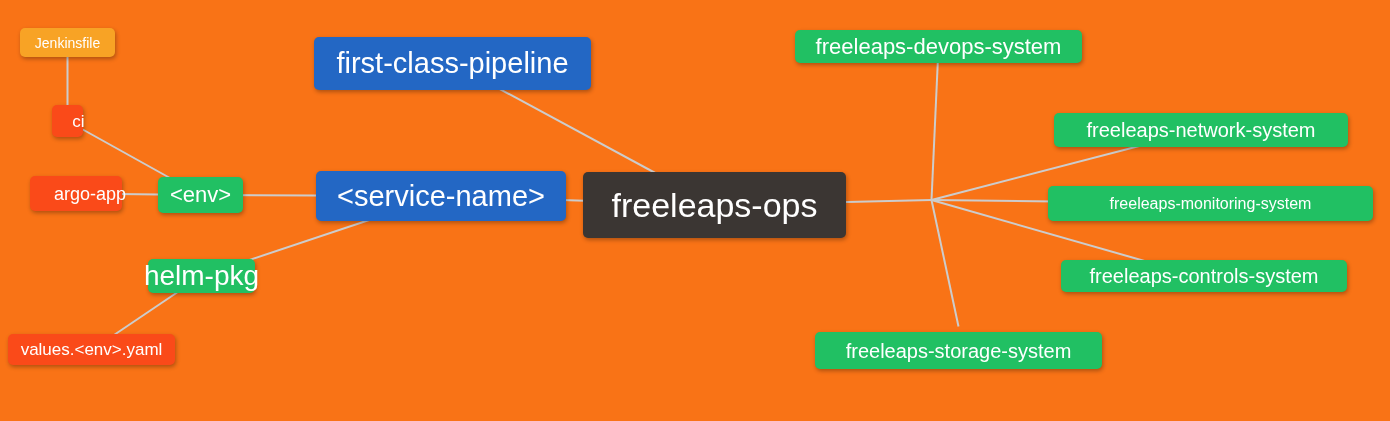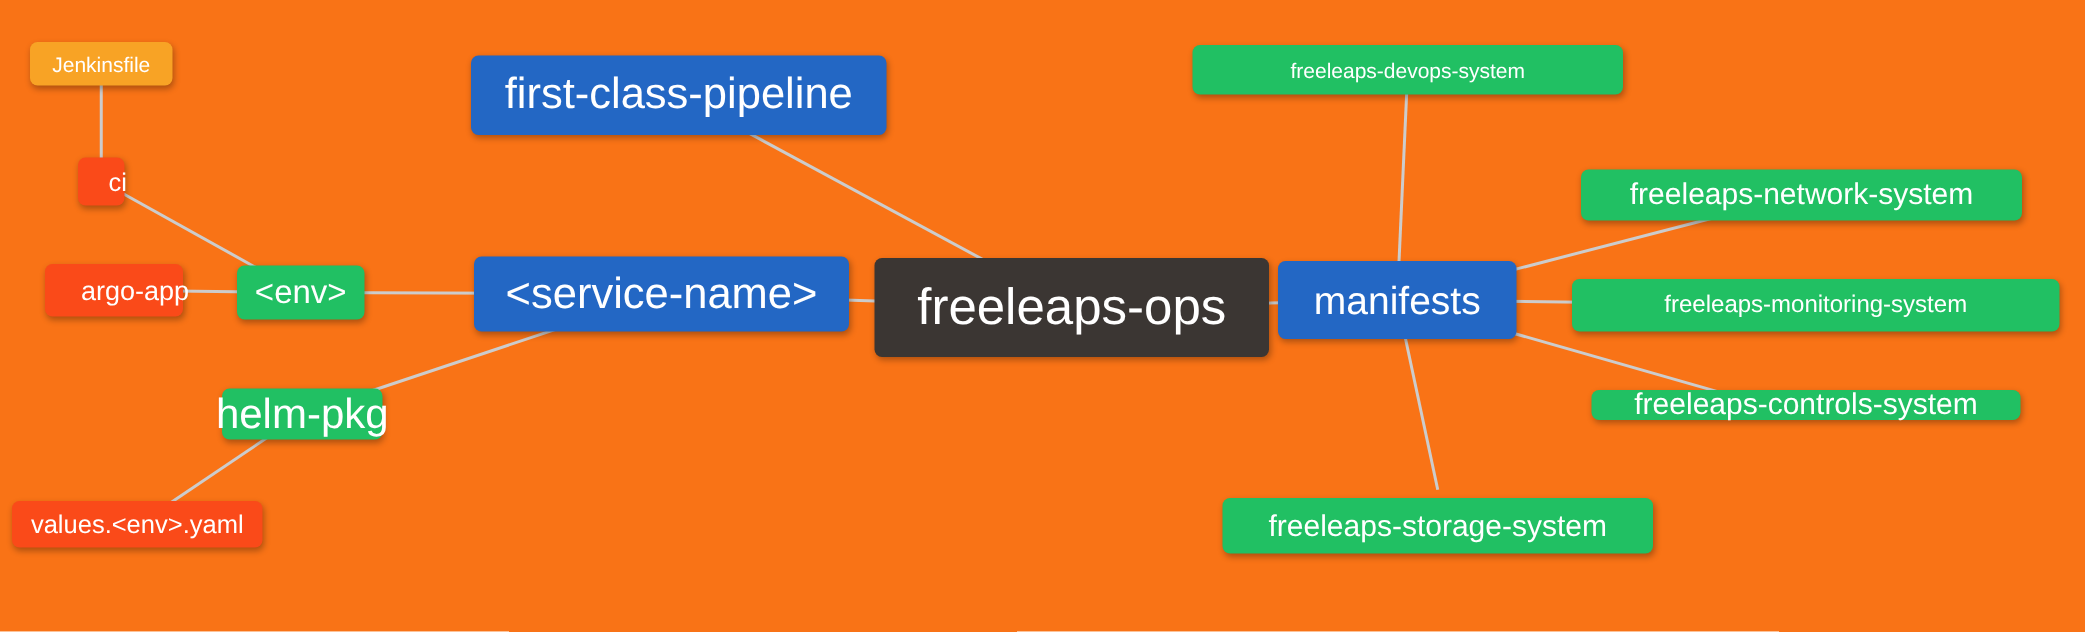--- a/index.html
+++ b/index.html
@@ -67,20 +67,19 @@
   <div class="node-layer">
       <div class="node" style="left: 20px; top: 28px; width: 95px; height: 29px; font-size: 14px; background: rgb(248, 163, 37);">Jenkinsfile</div>
       <div class="node" style="left: 52px; top: 105px; width: 31px; height: 32px; font-size: 17px; background: rgb(250, 74, 25); padding-left: 22px;">ci</div>
       <div class="node" style="left: 30px; top: 176px; width: 92px; height: 35px; font-size: 18px; background: rgb(250, 74, 25); padding-left: 28px;">argo-app</div>
       <div class="node" style="left: 158px; top: 177px; width: 85px; height: 36px; font-size: 22px; background: rgb(33, 192, 99);">&lt;env&gt;</div>
       <div class="node" style="left: 148px; top: 259px; width: 107px; height: 34px; font-size: 28px; background: rgb(33, 192, 99);">helm-pkg</div>
       <div class="node" style="left: 8px; top: 334px; width: 167px; height: 31px; font-size: 17px; background: rgb(250, 74, 25); text-align: center;">values.&lt;env&gt;.yaml</div>
       <div class="node" style="left: 314px; top: 37px; width: 277px; height: 53px; font-size: 29px; background: rgb(35, 103, 196);">first-class-pipeline</div>
       <div class="node" style="left: 316px; top: 171px; width: 250px; height: 50px; font-size: 29px; background: rgb(35, 103, 196);">&lt;service-name&gt;</div>
       <div class="node" style="left: 583px; top: 172px; width: 263px; height: 66px; font-size: 34px; background: rgb(59, 54, 51);">freeleaps-ops</div>
-      <div class="node" style="left: 852px; top: 174px; width: 159px; height: 52px; font-size: 26px; background: rgb(35, 103, 196);">manifests</div>
-      <div class="node" style="left: 795px; top: 30px; width: 287px; height: 33px; font-size: 14px; background: rgb(33, 192, 99);">freeleaps-devops-system</div>
+      <div class="node" style="left: 795px; top: 30px; width: 287px; height: 33px; font-size: 22px; background: rgb(33, 192, 99);">freeleaps-devops-system</div>
       <div class="node" style="left: 1054px; top: 113px; width: 294px; height: 34px; font-size: 20px; background: rgb(33, 192, 99);">freeleaps-network-system</div>
       <div class="node" style="left: 1048px; top: 186px; width: 325px; height: 35px; font-size: 16px; background: rgb(33, 192, 99);">freeleaps-monitoring-system</div>
-      <div class="node" style="left: 1061px; top: 260px; width: 286px; height: 20px; font-size: 20px; background: rgb(33, 192, 99);">freeleaps-controls-system</div>
+      <div class="node" style="left: 1061px; top: 260px; width: 286px; height: 32px; font-size: 20px; background: rgb(33, 192, 99);">freeleaps-controls-system</div>
       <div class="node" style="left: 815px; top: 308px; width: 287px; height: 37px; font-size: 20px; background: rgb(33, 192, 99); margin-top: 24px;">freeleaps-storage-system</div>
     </div>
 </div>
 
 </body></html>

